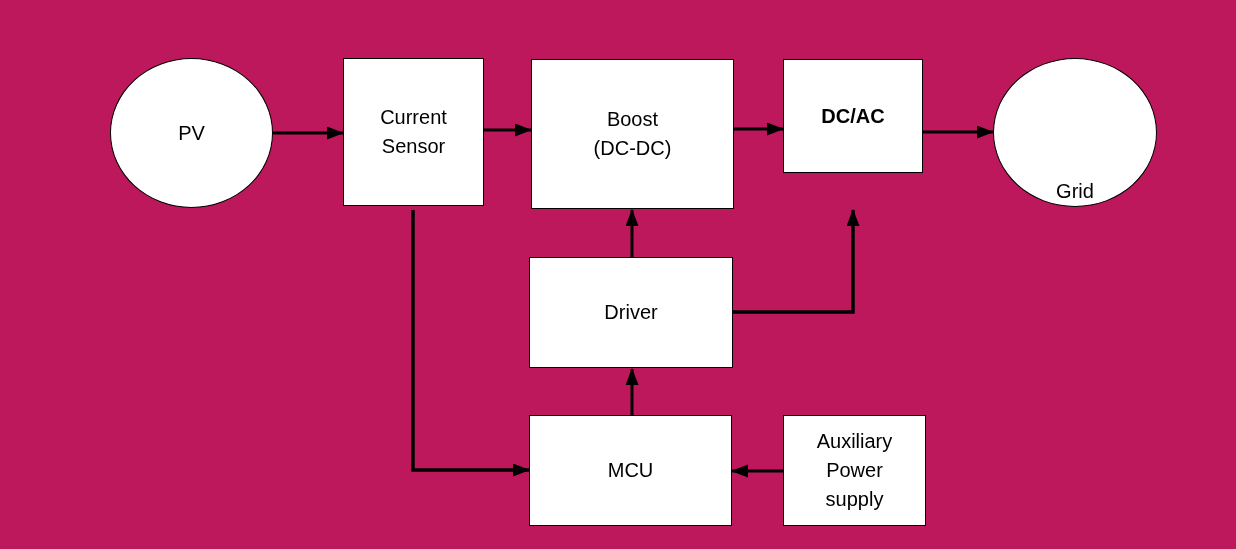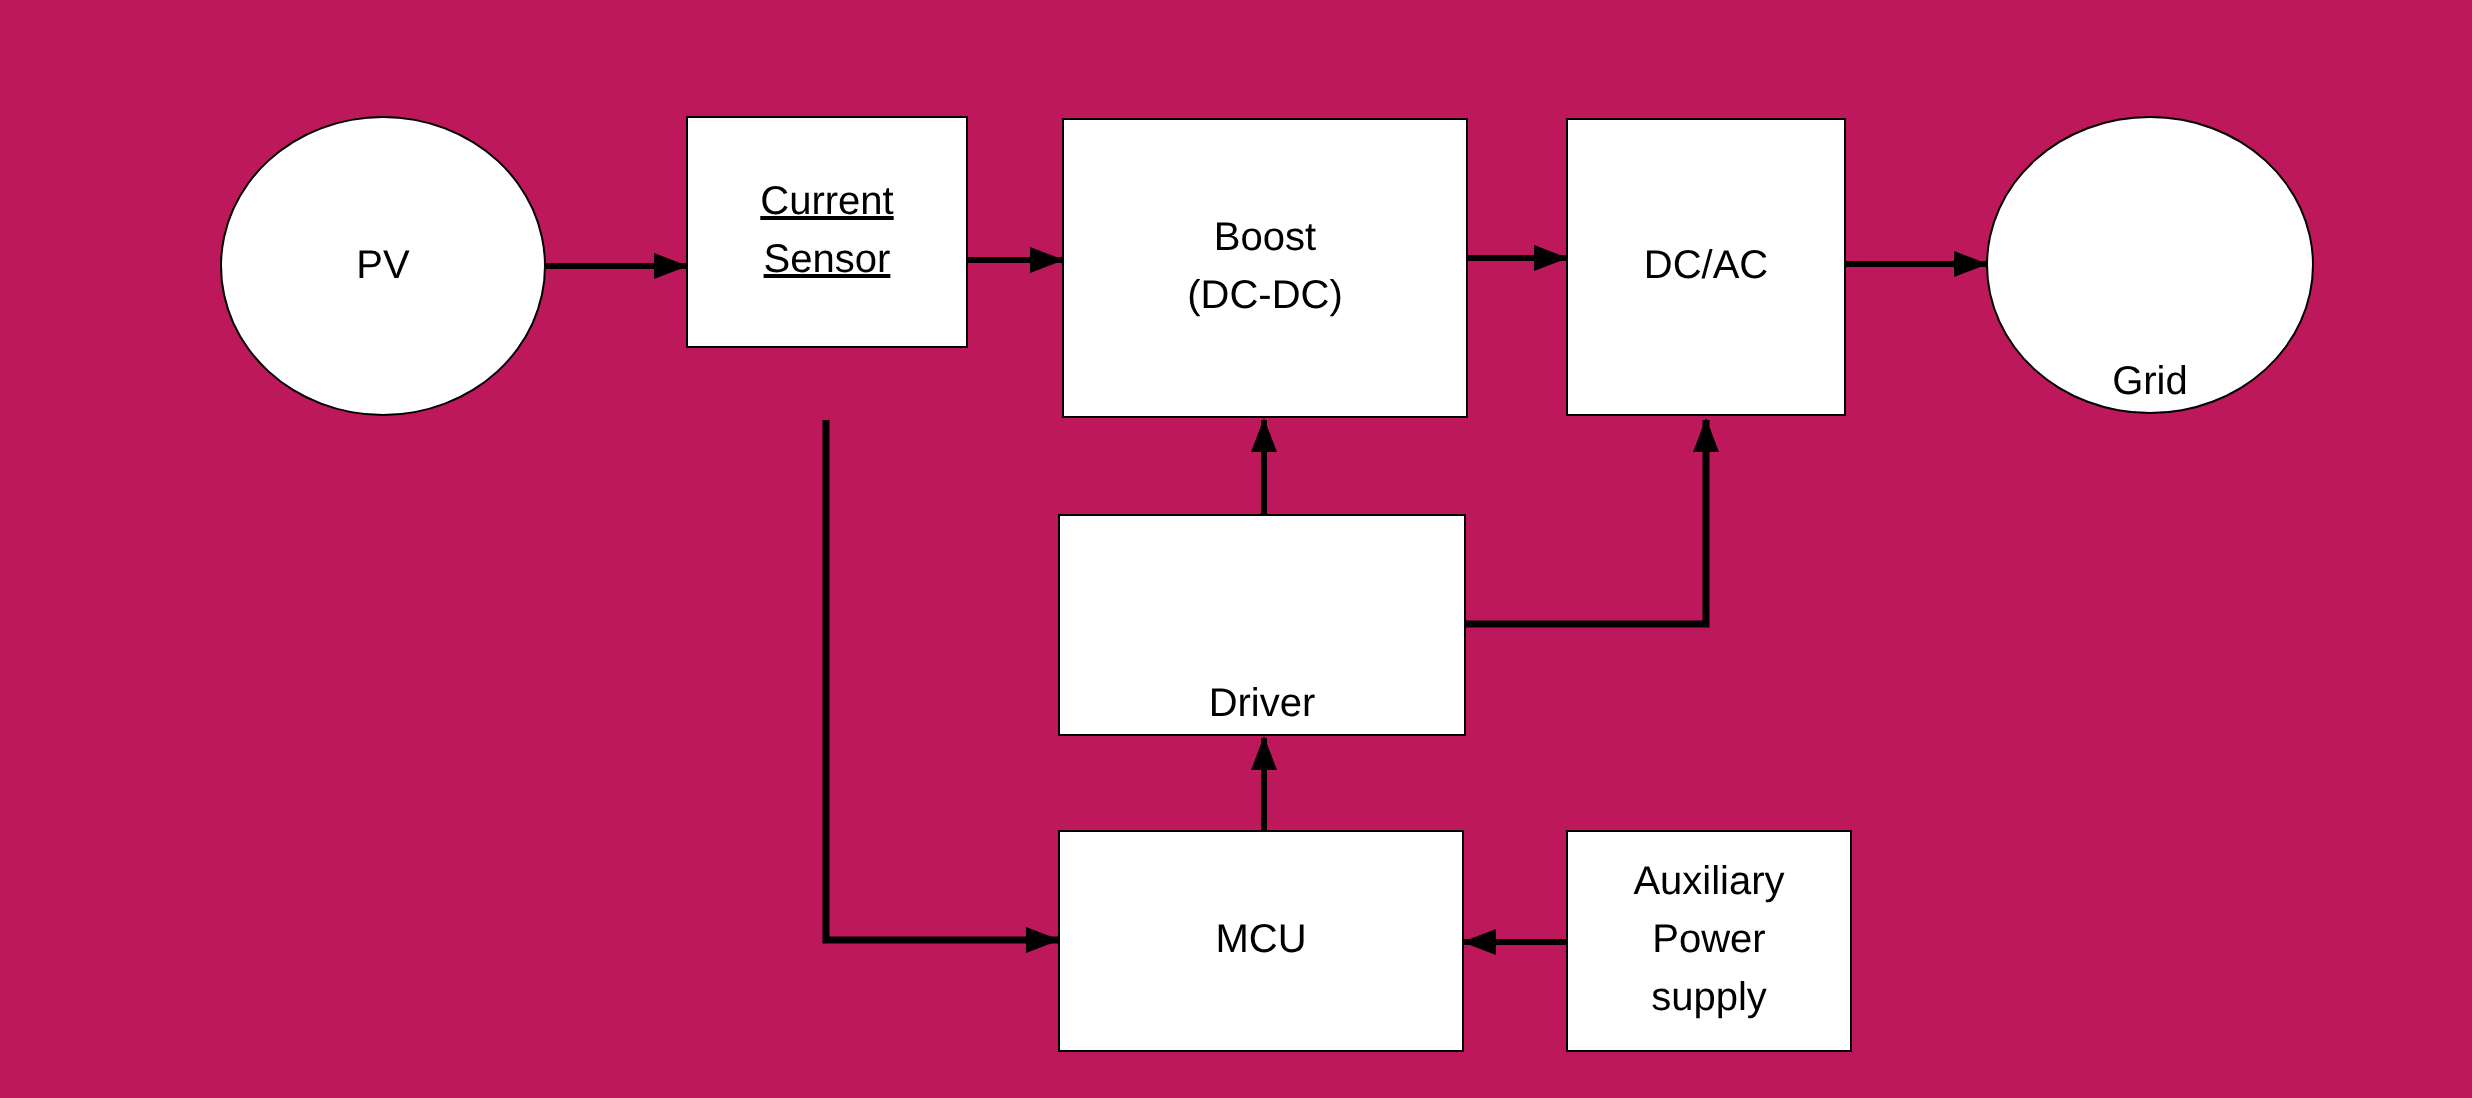--- a/index.html
+++ b/index.html
@@ -73,39 +73,39 @@
 
     <path d="M413,210 L413,470 L529,470" stroke="#000000" stroke-width="3.5" fill="none" stroke-linejoin="miter" marker-end="url(#arrowhead)"></path>
 
     <path d="M783,471 L732,471" stroke="#000000" stroke-width="3" fill="none" marker-end="url(#arrowhead)"></path>
   </svg>
 
   <div class="node ellipse" style="left:110px; top:58px; width:163px; height:150px;">
     <span class="node-label">PV</span>
   </div>
 
-  <div class="node rect" style="left:343px; top:58px; width:141px; height:116px;text-decoration:underline;">
+  <div class="node rect" style="left:343px; top:58px; width:141px; height:148px;">
     <span class="node-label">Current
 Sensor</span>
   </div>
 
   <div class="node rect" style="left:531px; top:59px; width:203px; height:150px;justify-content:center;">
     <span class="node-label">Boost
 (DC-DC)</span>
   </div>
 
-  <div class="node rect" style="left:783px; top:59px; width:140px; height:149px;">
+  <div class="node rect" style="left:783px; top:59px; width:140px; height:114px;font-weight:bold;">
     <span class="node-label">DC/AC</span>
   </div>
 
   <div class="node ellipse" style="left:993px; top:58px; width:164px; height:149px;align-items:flex-end;">
     <span class="node-label">Grid</span>
   </div>
 
-  <div class="node rect" style="left:529px; top:257px; width:204px; height:111px;align-items:flex-end;">
+  <div class="node rect" style="left:529px; top:257px; width:204px; height:111px;">
     <span class="node-label">Driver</span>
   </div>
 
   <div class="node rect" style="left:783px; top:415px; width:143px; height:111px;">
     <span class="node-label">Auxiliary
 Power
 supply</span>
   </div>
 
   <div class="node rect" style="left:529px; top:415px; width:203px; height:111px;">

